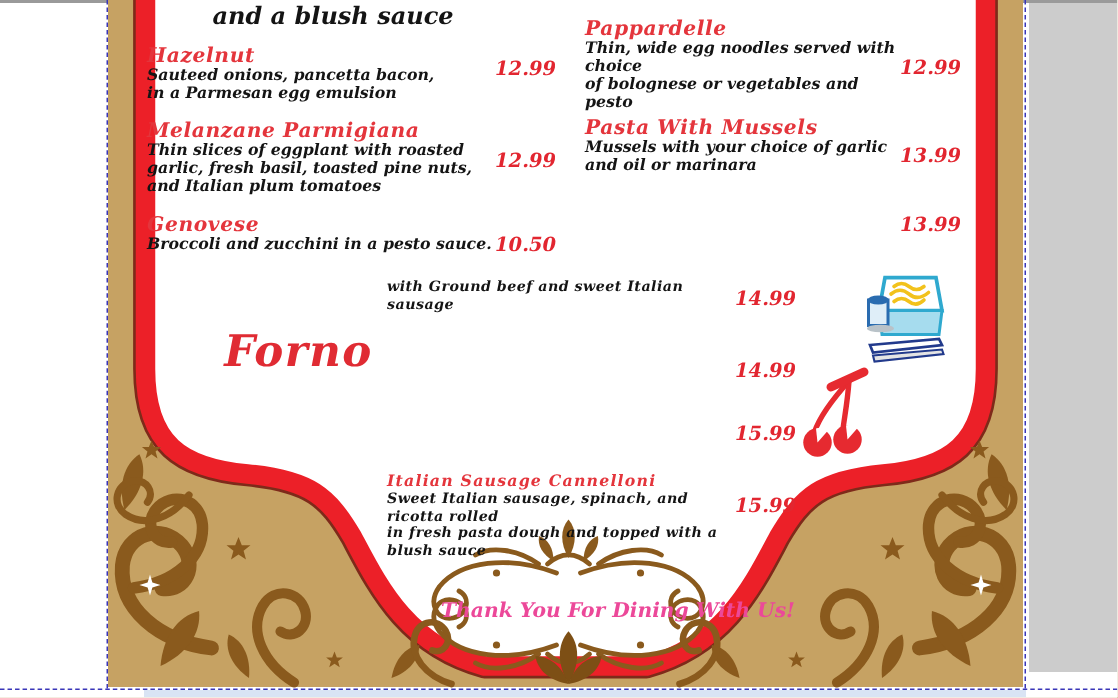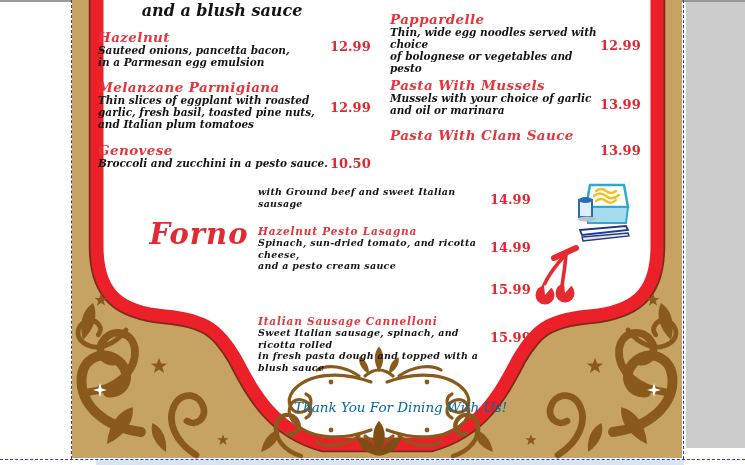--- a/index.html
+++ b/index.html
@@ -11,25 +11,25 @@
   .top-line{left:0;top:0;width:745px;height:2px;background:#9a9a9a;}
   .right-gray{left:686px;top:2px;width:59px;height:446px;background:#cccccc;}
   .pale-strip{left:96px;top:460px;width:588px;height:5px;background:#d9e4f4;}
   .dash-v{top:0;height:459px;width:0;border-left:1px dashed #3a36b8;}
   .dash-h{left:0;top:459px;width:745px;height:0;border-top:1px dashed #3a36b8;}
   .decor{left:71px;top:0;width:612px;height:459px;}
   
   .col{text-align:left;}
   .mi-name{color:#e4353c;font-weight:bold;font-style:italic;font-size:13.5px;letter-spacing:.4px;line-height:14px;}
   .mi-desc{color:#141414;font-style:italic;font-weight:600;font-size:10.5px;line-height:12px;white-space:pre-line;}
-  .mi-price{color:#e22630;font-weight:bold;font-size:13px;}
+  .mi-price{color:#e22630;font-weight:bold;font-style:italic;font-size:13px;}
   .forno-name{color:#e4353c;font-weight:bold;font-style:italic;font-size:10.5px;letter-spacing:.8px;line-height:11px;}
   .forno-desc{color:#141414;font-style:italic;font-weight:600;font-size:9.5px;line-height:11.5px;white-space:pre-line;letter-spacing:.3px;}
   .forno-head{color:#e02b33;font-weight:bold;font-style:italic;font-size:29px;line-height:33px;text-align:center;letter-spacing:1px;}
-  .thanks{color:#0369a1;font-weight:normal;font-style:italic;font-size:13.5px;text-align:left;white-space:nowrap;}
+  .thanks{color:#ec4899;font-weight:bold;font-style:italic;font-size:13.5px;text-align:left;white-space:nowrap;}
   .partial{color:#141414;font-style:italic;font-weight:600;font-size:16px;text-align:center;}
 </style>
 </head>
 <body>
 
 <div class="screen">
 
   <div class="abs top-line"></div>
   <div class="abs right-gray"></div>
   <div class="abs pale-strip"></div>
@@ -130,38 +130,32 @@
   <div class="abs mi-price" style="left:600px;top:38px;">12.99</div>
 
   <div class="abs col" style="left:390px;top:78px;width:215px;">
     <div class="mi-name">Pasta With Mussels</div>
     <div class="mi-desc">Mussels with your choice of garlic
 and oil or marinara</div>
   </div>
   <div class="abs mi-price" style="left:600px;top:97px;">13.99</div>
 
   <div class="abs col" style="left:390px;top:128px;width:215px;">
-    <div class="mi-name">Pasta With Clam Sauce</div>
   </div>
   <div class="abs mi-price" style="left:600px;top:143px;">13.99</div>
 
   <div class="abs forno-head" style="left:124px;top:218px;width:150px;">
     <div>Forno</div>
   </div>
 
   <div class="abs" style="left:258px;top:186px;width:232px;">
     <div class="forno-desc">with Ground beef and sweet Italian sausage</div>
   </div>
   <div class="abs mi-price" style="left:490px;top:192px;">14.99</div>
 
-  <div class="abs" style="left:258px;top:226px;width:232px;">
-    <div class="forno-name">Hazelnut Pesto Lasagna</div>
-    <div class="forno-desc">Spinach, sun-dried tomato, and ricotta cheese,
-and a pesto cream sauce</div>
-  </div>
   <div class="abs mi-price" style="left:490px;top:240px;">14.99</div>
 
   <div class="abs mi-price" style="left:490px;top:282px;">15.99</div>
 
   <div class="abs" style="left:258px;top:316px;width:238px;">
     <div class="forno-name">Italian Sausage Cannelloni</div>
     <div class="forno-desc">Sweet Italian sausage, spinach, and ricotta rolled
 in fresh pasta dough and topped with a blush sauce</div>
   </div>
   <div class="abs mi-price" style="left:490px;top:330px;">15.99</div>

